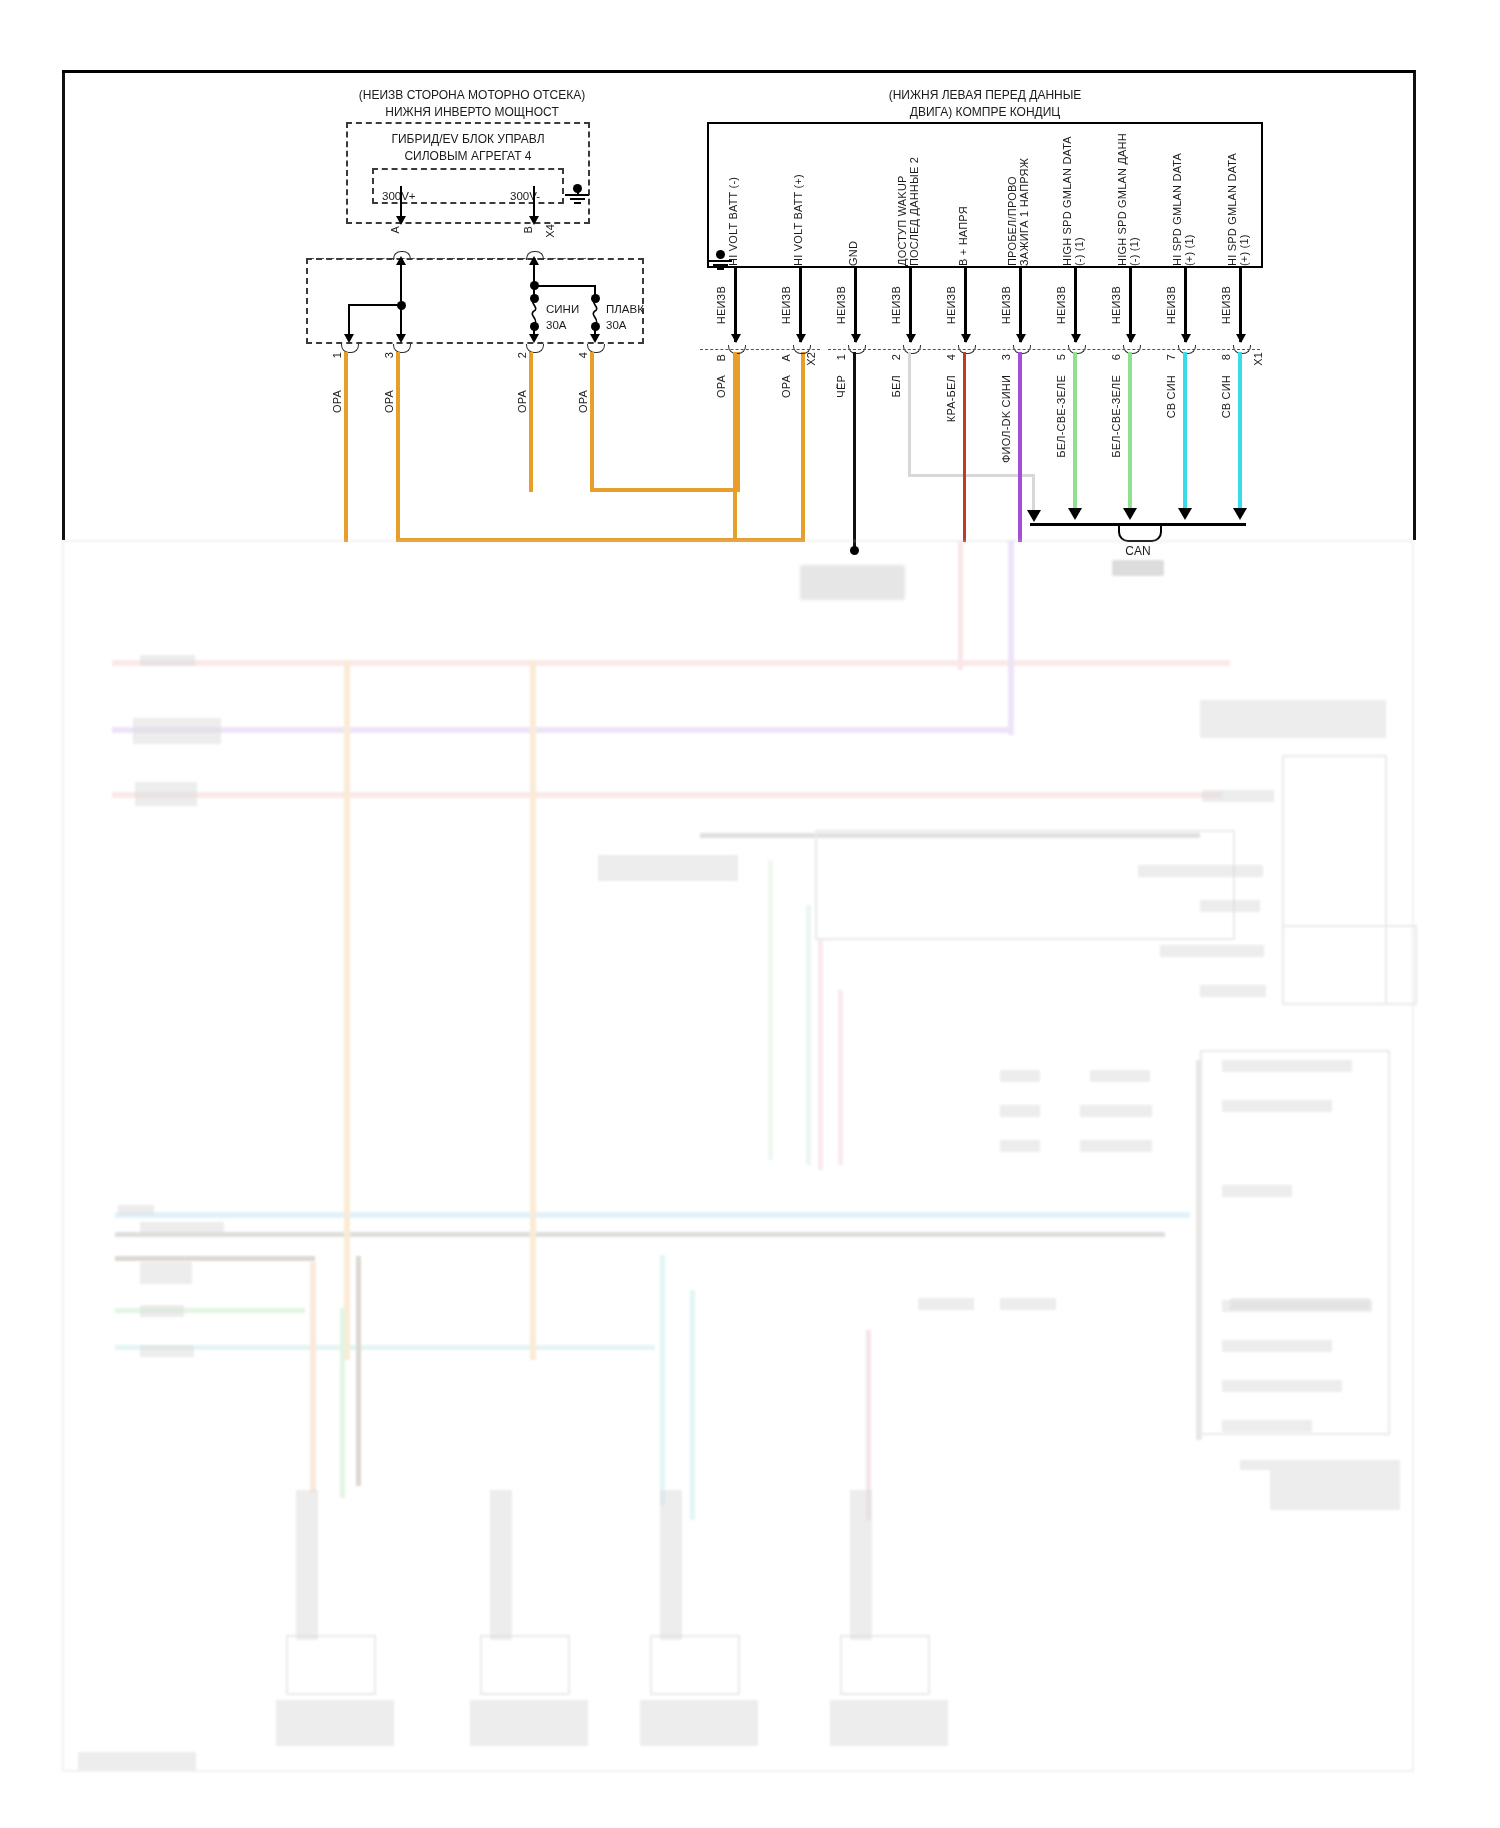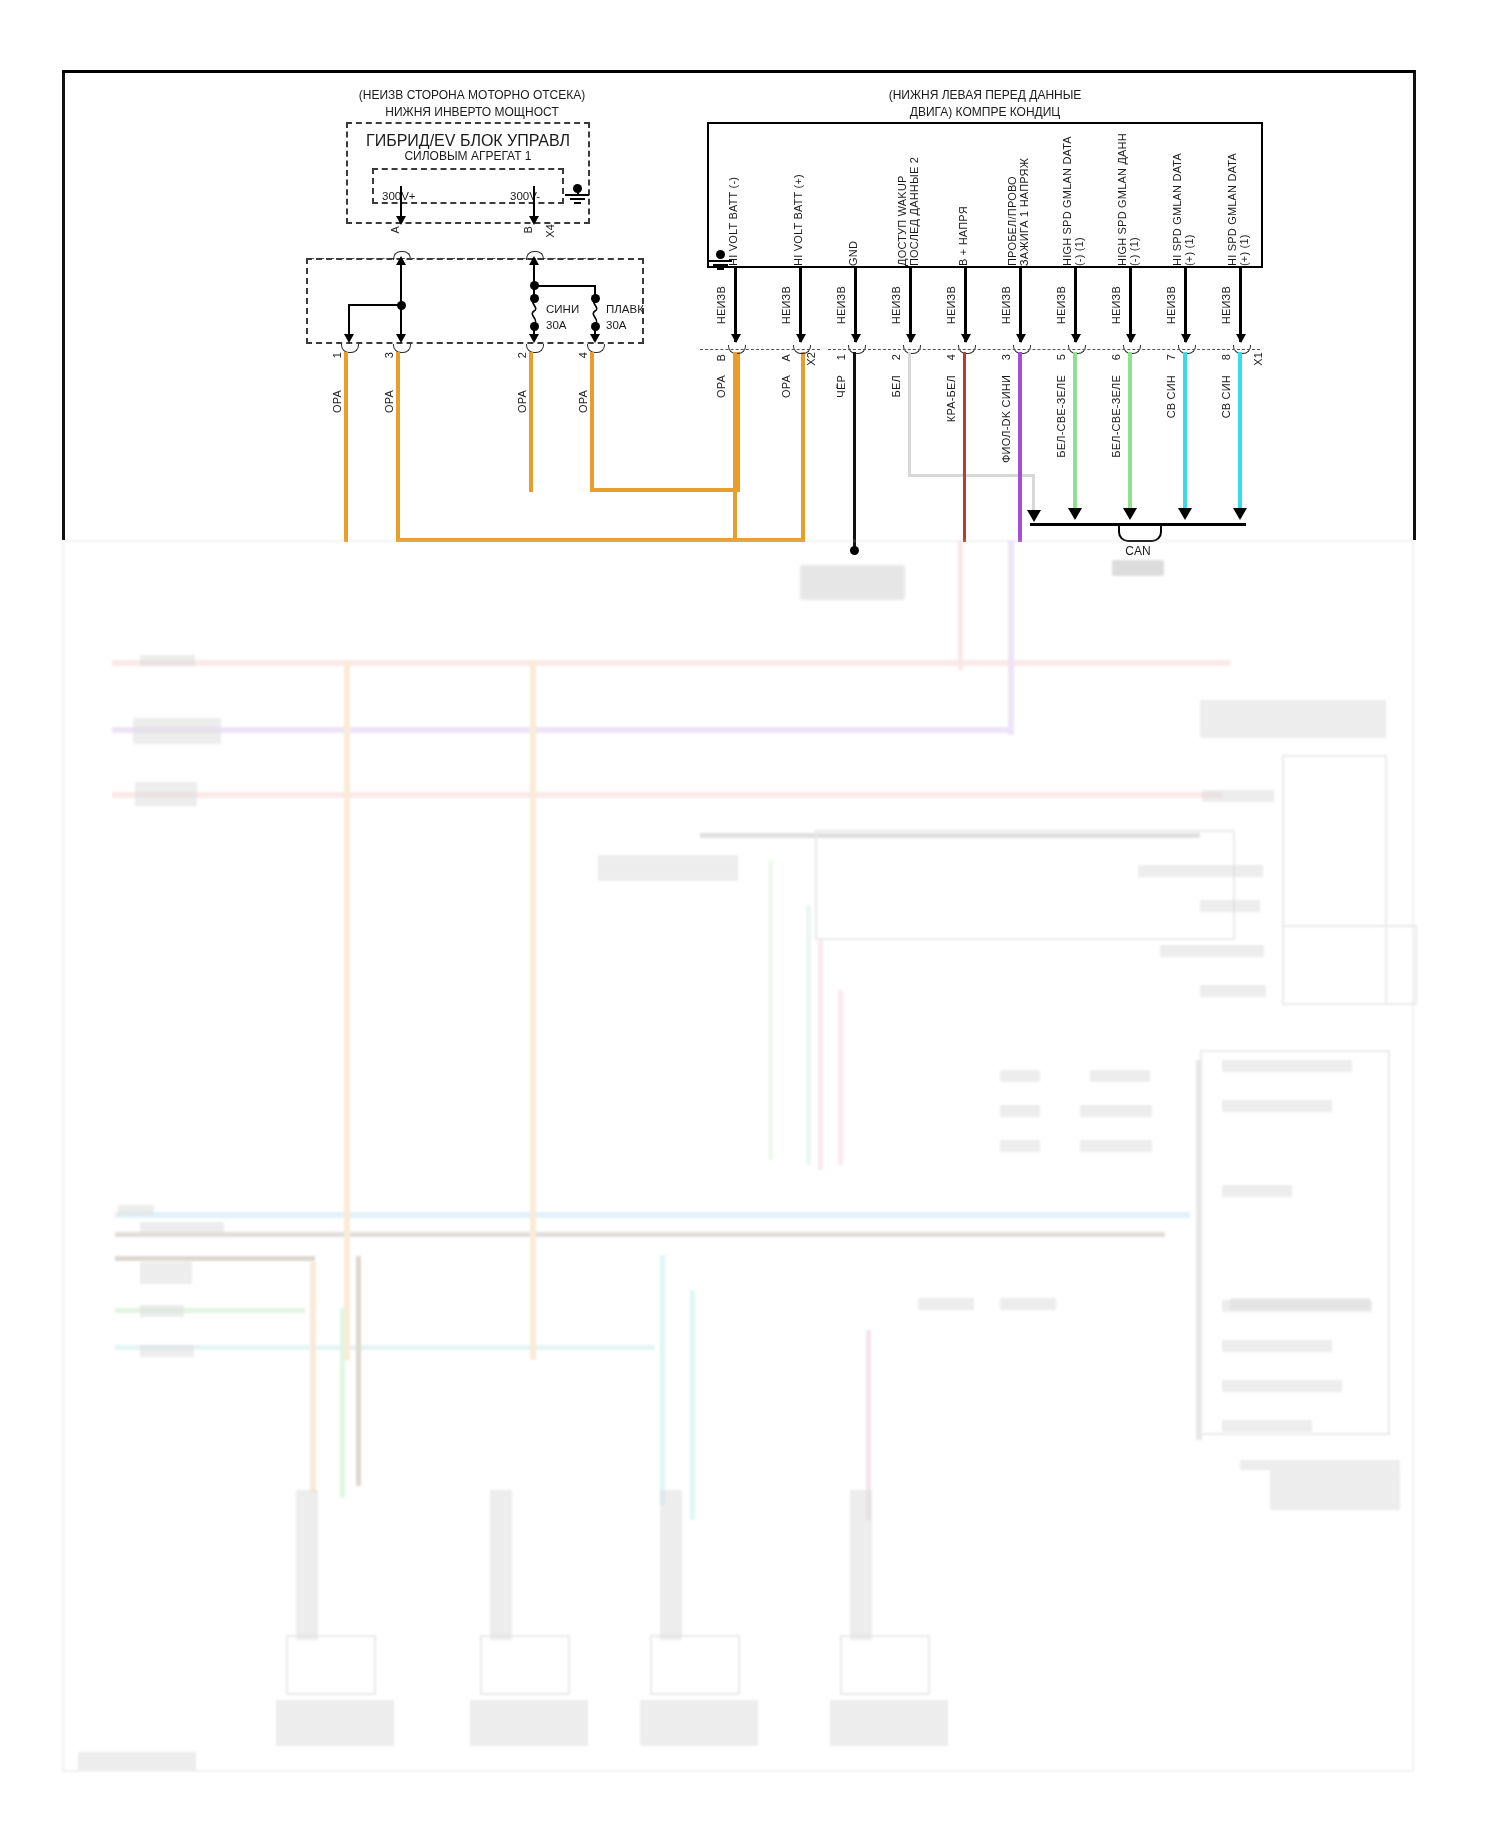--- a/index.html
+++ b/index.html
@@ -65,22 +65,22 @@
 <div id="page">
 
   <div class="frameL" style="left:62px;  top:70px; height:470px;"></div>
   <div class="frameR" style="left:1413px;top:70px; height:470px;"></div>
   <div class="blk" style="left:62px;top:70px;width:1353px;height:3px;"></div>
 
   <div class="htext center" style="left:352px;top:88px;width:240px;font-size:12px;">(НЕИЗВ СТОРОНА МОТОРНО ОТСЕКА)</div>
   <div class="htext center" style="left:352px;top:105px;width:240px;font-size:12px;">НИЖНЯ ИНВЕРТО МОЩНОСТ</div>
 
   <div class="dashbox" style="left:346px;top:122px;width:244px;height:102px;"></div>
-  <div class="htext center" style="left:346px;top:132px;width:244px;font-size:16px;">ГИБРИД/EV БЛОК УПРАВЛ</div>
-  <div class="htext center" style="left:346px;top:149px;width:244px;font-size:12px;">СИЛОВЫМ АГРЕГАТ 1</div>
+  <div class="htext center" style="left:346px;top:132px;width:244px;font-size:12px;">ГИБРИД/EV БЛОК УПРАВЛ</div>
+  <div class="htext center" style="left:346px;top:149px;width:244px;font-size:12px;">СИЛОВЫМ АГРЕГАТ 4</div>
 
   <div class="dashbox" style="left:372px;top:168px;width:192px;height:36px;"></div>
   <div class="htext" style="left:382px;top:190px;font-size:11.5px;">300V+</div>
   <div class="htext" style="left:510px;top:190px;font-size:11.5px;">300V-</div>
 
   <div class="w wv blk" style="left:400px;top:186px;width:2px;height:36px;background:#000;"></div>
   <div class="arrowdown" style="left:396px;top:216px;"></div>
   <div class="w wv blk" style="left:533px;top:186px;width:2px;height:36px;background:#000;"></div>
   <div class="arrowdown" style="left:529px;top:216px;"></div>
 

